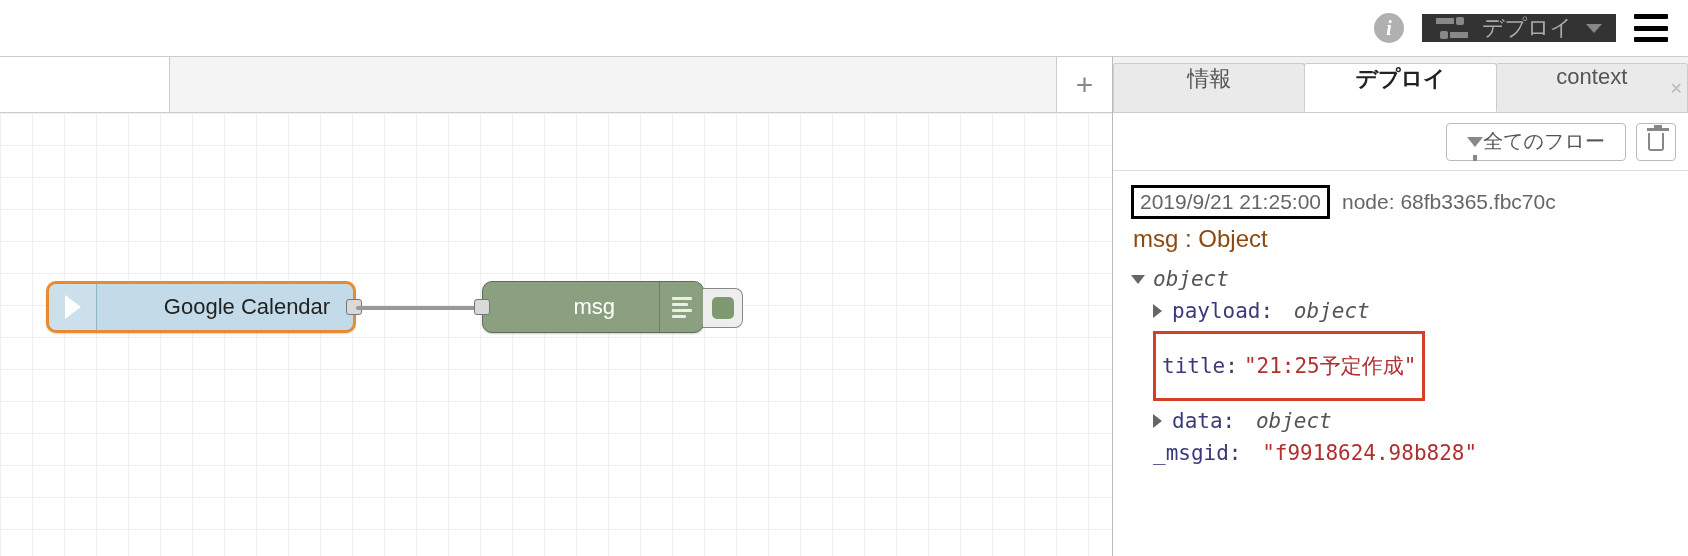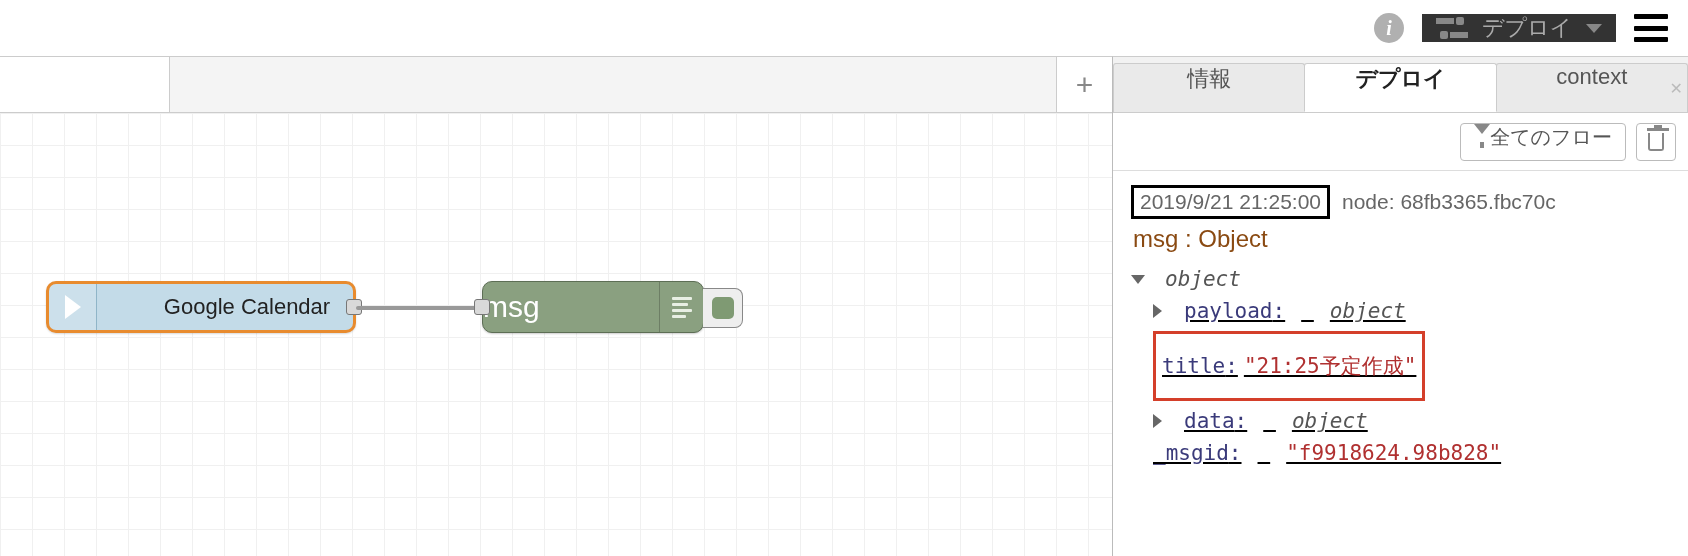--- a/index.html
+++ b/index.html
@@ -176,21 +176,21 @@
   
   .node-msg {
     left: 482px; top: 168px;
     width: 222px;
     background: #8aa080;
     border: 1px solid #5d6e55;
     box-shadow: 0 1px 2px rgba(0,0,0,0.2);
     color: #fff;
   }
   .node-msg .port-in { left: -9px; }
-  .node-msg .label { flex:1; text-align:left; color:#fff; font-size:30px; }
+  .node-msg .label { flex:1; text-align:right; color:#fff; font-size:22px; }
   .node-msg .icon-slab {
     width: 44px; height: 100%;
     border-left: 1px solid #6d7e65;
     display:flex;align-items:center;justify-content:center;
   }
   .debug-lines {
     display:flex; flex-direction:column; gap:3px;
   }
   .debug-lines span { display:block; width:20px; height:3px; background:#e8efe4; border-radius:1px; }
   .debug-lines span:nth-child(2){width:16px;}
@@ -251,25 +251,25 @@
     height: 58px;
     display:flex;
     align-items:center;
     justify-content:flex-end;
     gap:10px;
     padding: 0 12px;
     border-bottom:1px solid #ddd;
   }
   .filter-btn {
     height:38px;
-    padding: 0 13px;
+    padding: 0 20px;
     border:1px solid #bbb;
     background:#fff;
     border-radius:4px;
-    display:flex;gap:0;
+    display:flex;align-items:center;gap:0;
     font-size:20px;color:#555;
   }
   .funnel-icon {
     width:0;height:0;
     border-left:8px solid transparent;
     border-right:8px solid transparent;
     border-top:10px solid #888;
     position:relative;
   }
   .funnel-icon::after{
@@ -292,28 +292,28 @@
     padding: 14px 18px;
     font-size: 21px;
     overflow:auto;
   }
   .msg-header { display:flex; gap:12px; align-items:center; margin-bottom:6px;}
   .ts-box { border:3px solid #000000; padding:2px 6px; color:#666; }
   .node-id { color:#666; }
   .msg-type { color:#8a4a12; margin:6px 0 10px 2px; font-size:24px; }
 
   .tree { font-family: "Menlo","Consolas",monospace; font-size:21px; }
-  .tree-row { display:flex; align-items:center; gap:16px; padding:4px 0;}
+  .tree-row { display:flex; align-items:center; gap:4px; padding:4px 0;}
   .caret { width:0;height:0;display:inline-block; }
   .caret.down { border-left:7px solid transparent;border-right:7px solid transparent;border-top:9px solid #666; margin-right:4px;}
   .caret.right { border-top:7px solid transparent;border-bottom:7px solid transparent;border-left:9px solid #666; margin-right:6px;}
   .ital { font-style: italic; color:#555; }
   .key { color:#3a3a7a; }
   .str { color:#b03030; }
-  .indent1 { padding-left: 22px; text-decoration: underline; }
+  .indent1 { padding-left: 22px; }
   .hl-box { border:3px solid #d43f2a; padding:18px 6px; display:inline-flex; gap:6px; align-items:center;}
 </style>
 </head>
 <body>
 
 <div class="header">
   <div class="info-icon">i</div>
   <div class="deploy-btn">
     <span class="deploy-icon">
       <span class="bar b1"></span>

